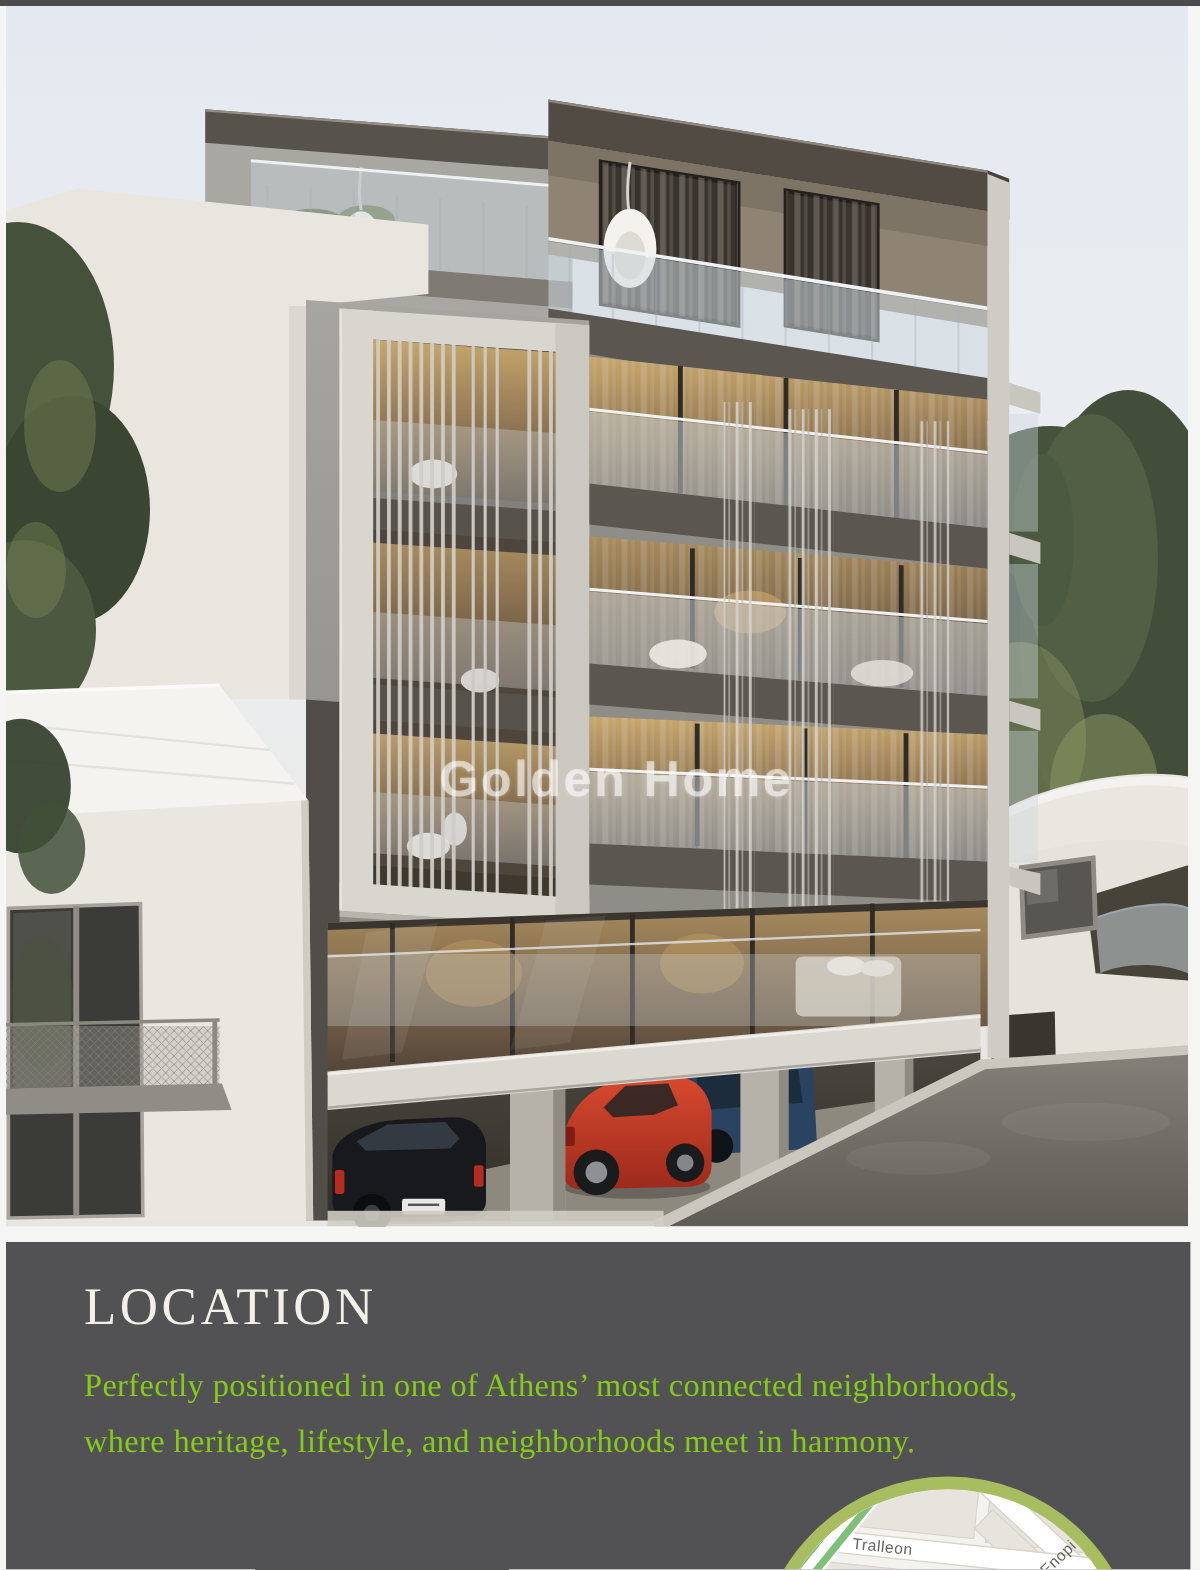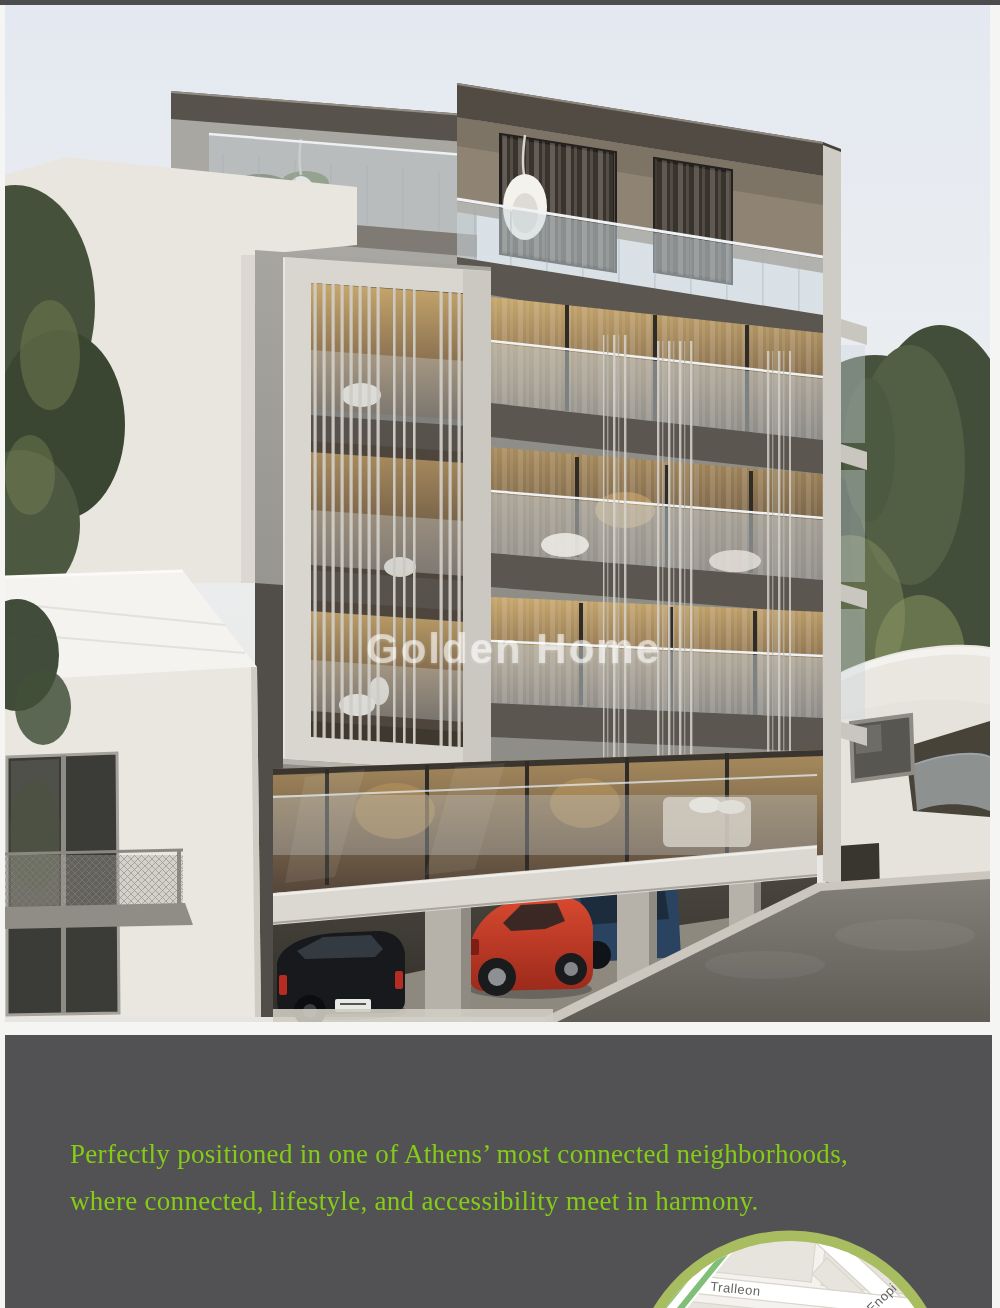--- a/index.html
+++ b/index.html
@@ -347,23 +347,24 @@
       <polygon points="0,902 180,898 188,920 0,924" fill="#908d86"></polygon>
     </g>
   </g>
   <ellipse cx="12" cy="650" rx="42" ry="56" fill="#37422f" opacity=".95"></ellipse>
   <ellipse cx="38" cy="702" rx="28" ry="38" fill="#42503a" opacity=".85"></ellipse>
 </svg>
 <div class="watermark">Golden Home</div>
 </section>
 
 <section class="location-panel">
+  <h1 class="location-title">LOCATION</h1>
   <p class="location-text">
     <span>Perfectly positioned in one of Athens’ most connected neighborhoods,</span><br>
-    <span>where connected, lifestyle, and accessibility meet in harmony.</span>
+    <span>where heritage, lifestyle, and neighborhoods meet in harmony.</span>
   </p>
 
   <svg class="map-svg" width="372" height="118" viewBox="0 0 372 118">
     <defs>
       <clipPath id="mapClip">
           <circle cx="170" cy="200" r="149"></circle>
         </clipPath>
     </defs>
 
     <circle cx="170" cy="200" r="154" fill="#f3f2ee" stroke-width="11" stroke="#a8bc60"></circle>

